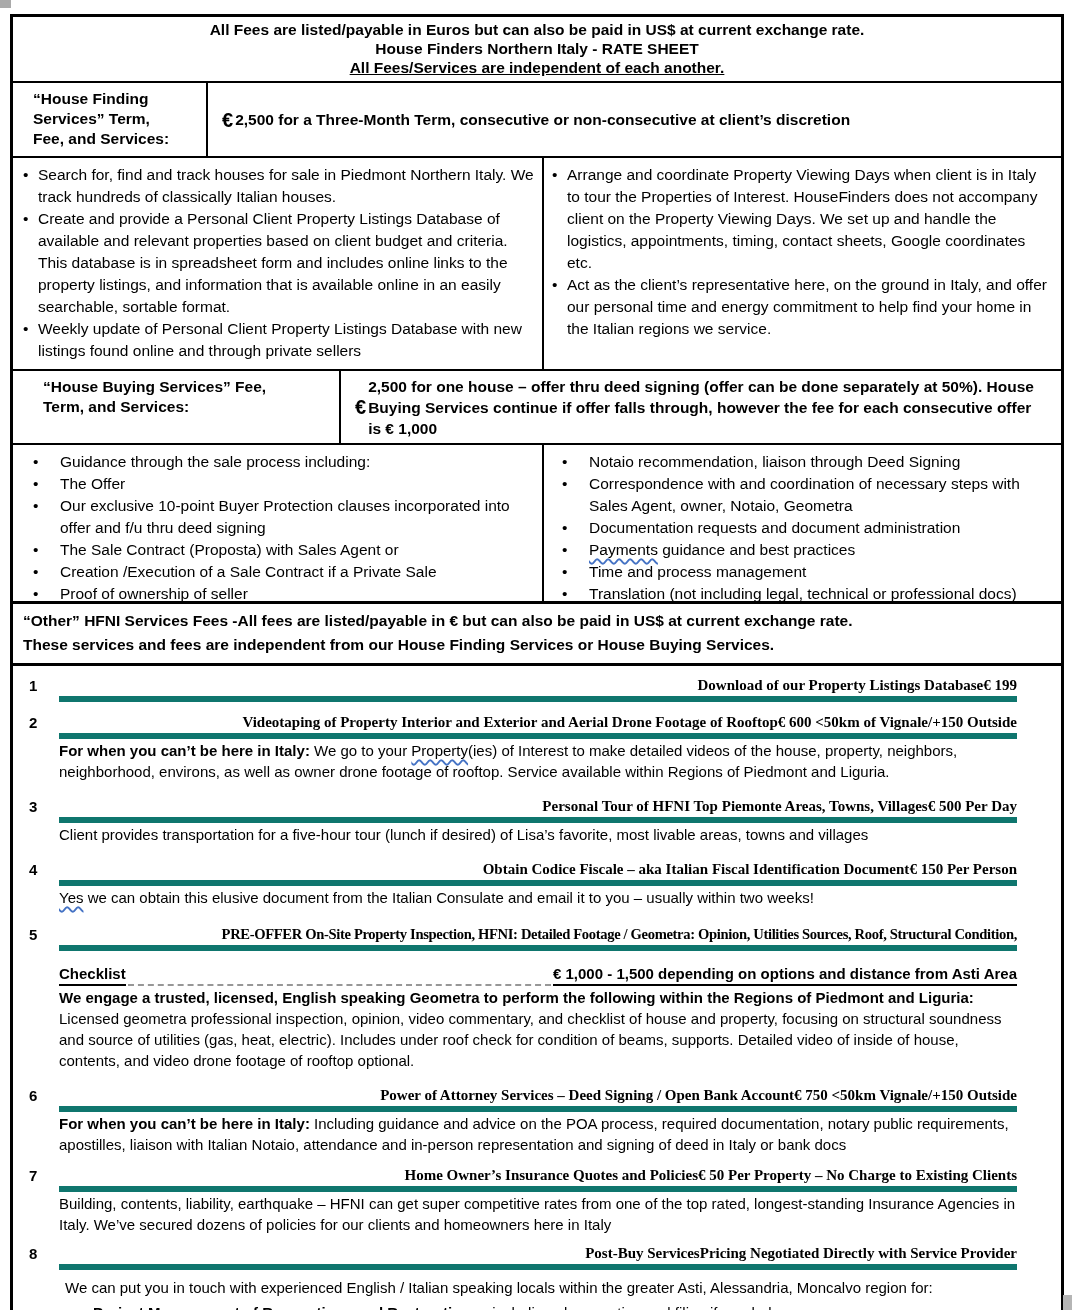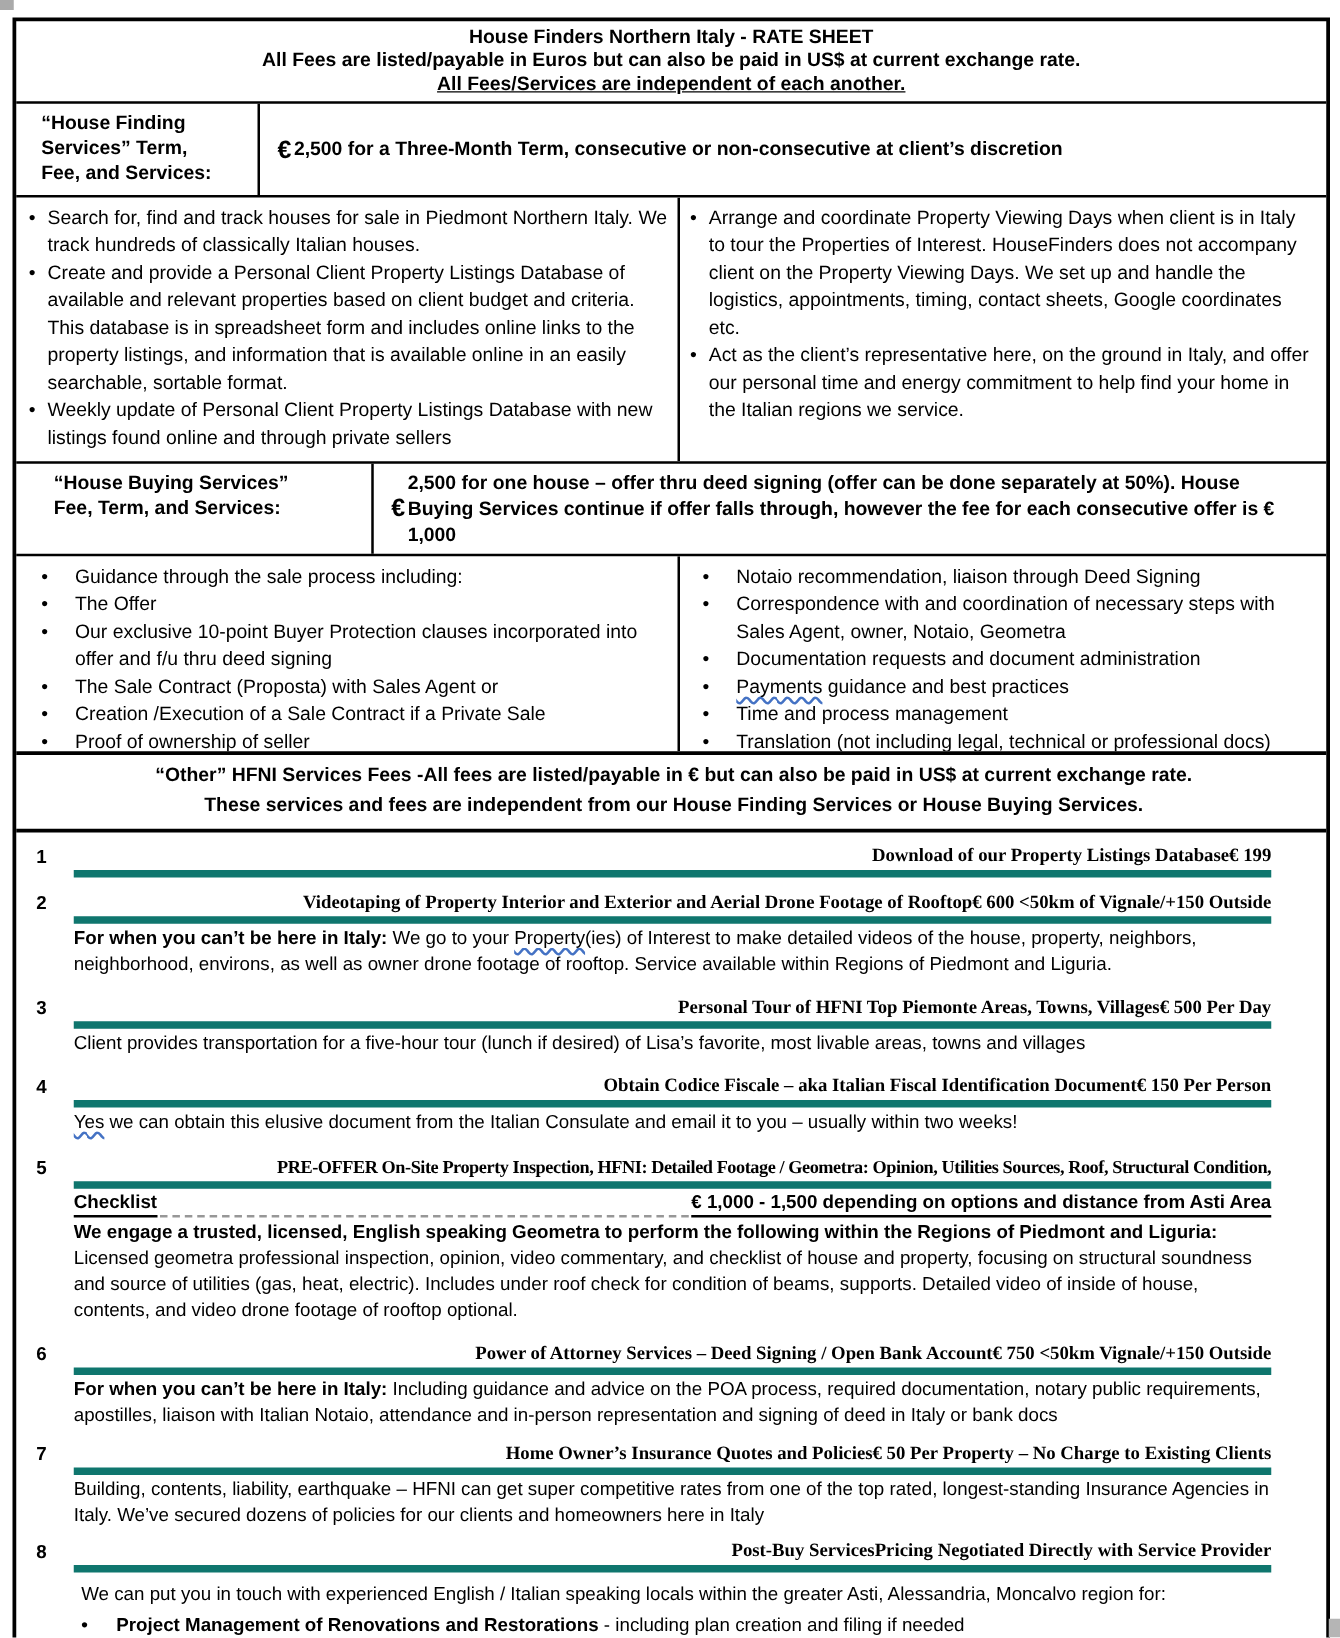--- a/index.html
+++ b/index.html
@@ -19,65 +19,65 @@
 
   
   .r-head { padding:3px 0 4px 0; text-align:center; font-weight:bold; font-size:15.5px; line-height:19px; }
 
   
   .r-find, .r-buy { display:flex; border-top:2px solid #000; box-sizing:border-box; }
   .r-find { height:75px; }
   .r-buy  { height:74px; }
   .lblcell { border-right:2px solid #000; font-weight:bold; font-size:15.5px; line-height:20px; box-sizing:border-box; }
   .r-find .lblcell { width:195px; padding:6px 24px 0 20px; }
-  .r-buy  .lblcell { width:286px; padding:6px 40px 0 30px; }
+  .r-buy  .lblcell { width:328px; padding:6px 40px 0 30px; }
   .feecell { flex:1; display:flex; align-items:center; font-weight:bold; font-size:15.5px; padding:0 16px 0 14px; line-height:21px; }
   .euro-big { font-size:20px; line-height:0; margin-right:2px; }
 
   
   .r-fb, .r-bb { display:flex; border-top:2px solid #000; box-sizing:border-box; font-size:15.5px; line-height:22px; overflow:hidden; }
   .r-fb { height:213px; }
   .r-bb { height:158px; }
   .col-l { width:531px; border-right:2px solid #000; box-sizing:border-box; padding:6px 4px 0 10px; }
   .col-r { flex:1; padding:6px 8px 0 8px; }
   .bi { display:flex; }
   .r-fb .dot { width:15px; flex:none; }
   .r-bb .dot { width:37px; flex:none; padding-left:10px; box-sizing:border-box; }
   .bi .bt { flex:1; }
 
   
-  .r-other { border-top:3px solid #000; padding:5px 6px 6px 10px; font-weight:bold; font-size:15.5px; line-height:24px; box-sizing:border-box;text-align:center; }
+  .r-other { border-top:3px solid #000; padding:5px 6px 6px 10px; font-weight:bold; font-size:15.5px; line-height:24px; box-sizing:border-box; }
 
   
   .r-svc { border-top:3px solid #000; height:655px; padding:9px 44px 0 16px; box-sizing:border-box; font-size:15px; overflow:hidden; }
   .svc { margin-bottom:10px; }
   .svc-head { display:flex; font-weight:bold; white-space:nowrap; line-height:21px; }
   .svc-num { width:30px; flex:none; }
   .hline { flex:1; display:flex; justify-content:flex-end; border-bottom:6px solid #0f766e; min-width:0;font-family:Liberation Serif, serif; }
   .tight { letter-spacing:-0.35px; font-size:14.6px; }
   .hl2 { flex:1; display:flex; min-width:0; }
-  .ub { border-bottom:2px solid #000; }
+  .ub { border-bottom:2px solid #000;margin-top:12px; }
   .fill { flex:1; border-bottom:2px dashed #979797; margin:0 2px; }
   .svc-desc { margin:1px 0 0 30px; line-height:21px; }
   .svc-desc.d8 { margin-left:36px; }
   .lead { font-weight:bold; }
   .wavy { text-decoration-line:underline; text-decoration-style:wavy; text-decoration-color:#4472C4; text-decoration-thickness:2px; text-underline-offset:3px; }
   .s8b { display:flex; margin-left:28px; line-height:21px; margin-top:4px; }
   .dot8 { width:36px; flex:none; padding-left:8px; box-sizing:border-box; font-weight:bold; }
 </style>
 </head>
 <body>
 
 <div class="artifact-tl"></div>
 
 <div class="sheet">
 
   <div class="r-head">
+    <div>All Fees are listed/payable in Euros but can also be paid in US$ at current exchange rate.</div>
     <div>House Finders Northern Italy - RATE SHEET</div>
-    <div>All Fees are listed/payable in Euros but can also be paid in US$ at current exchange rate.</div>
     <div class="u">All Fees/Services are independent of each another.</div>
   </div>
 
   <div class="r-find">
     <div class="lblcell">“House Finding Services” Term, Fee, and Services:</div>
     <div class="feecell"><span class="euro-big">€</span> 2,500 for a Three-Month Term, consecutive or non-consecutive at client’s discretion</div>
   </div>
 
   <div class="r-fb">
     <div class="col-l">

